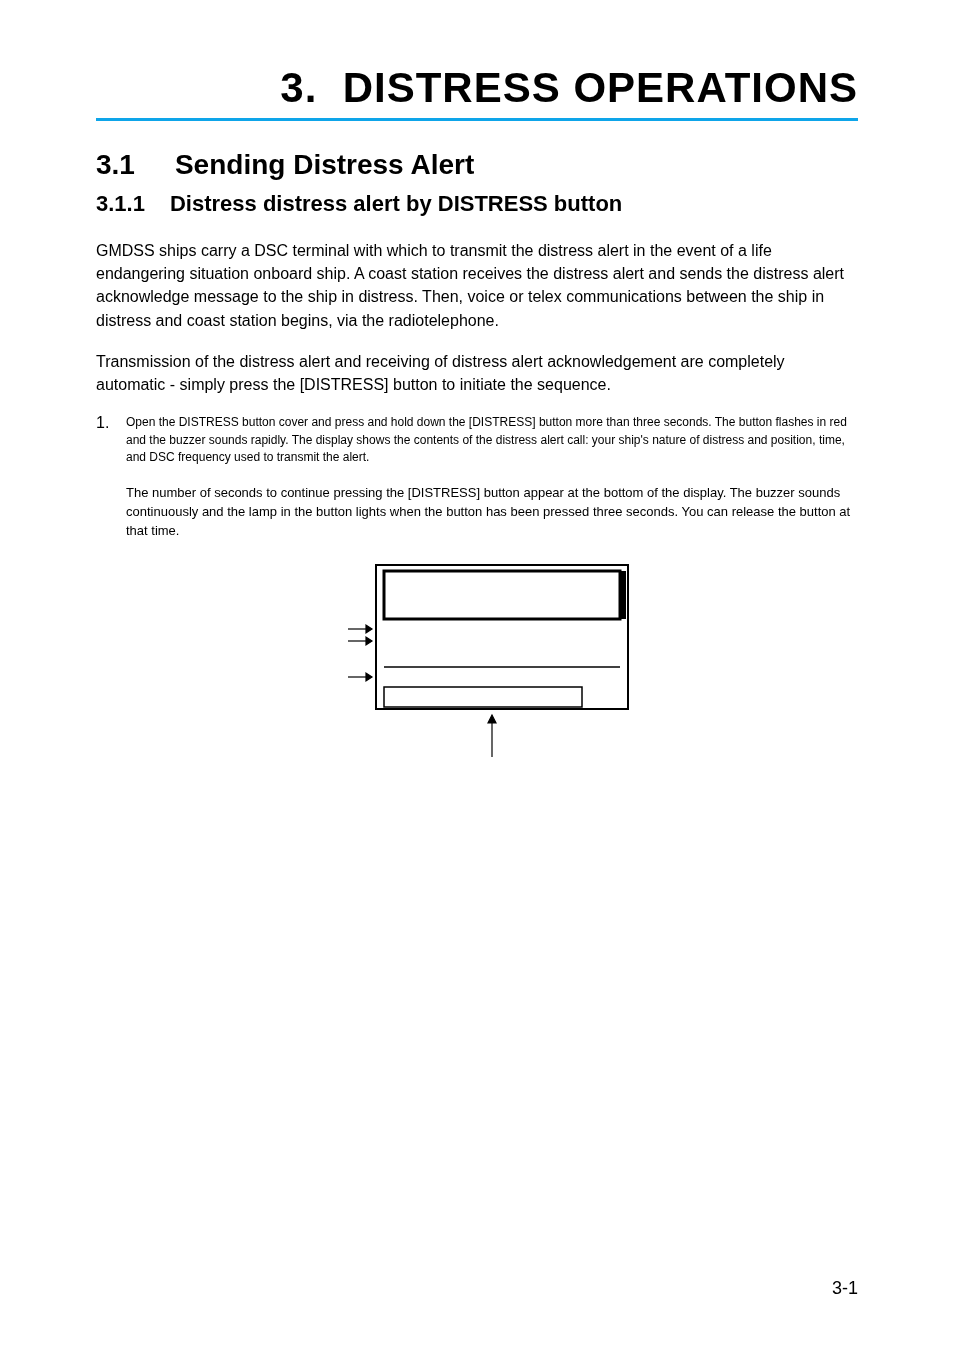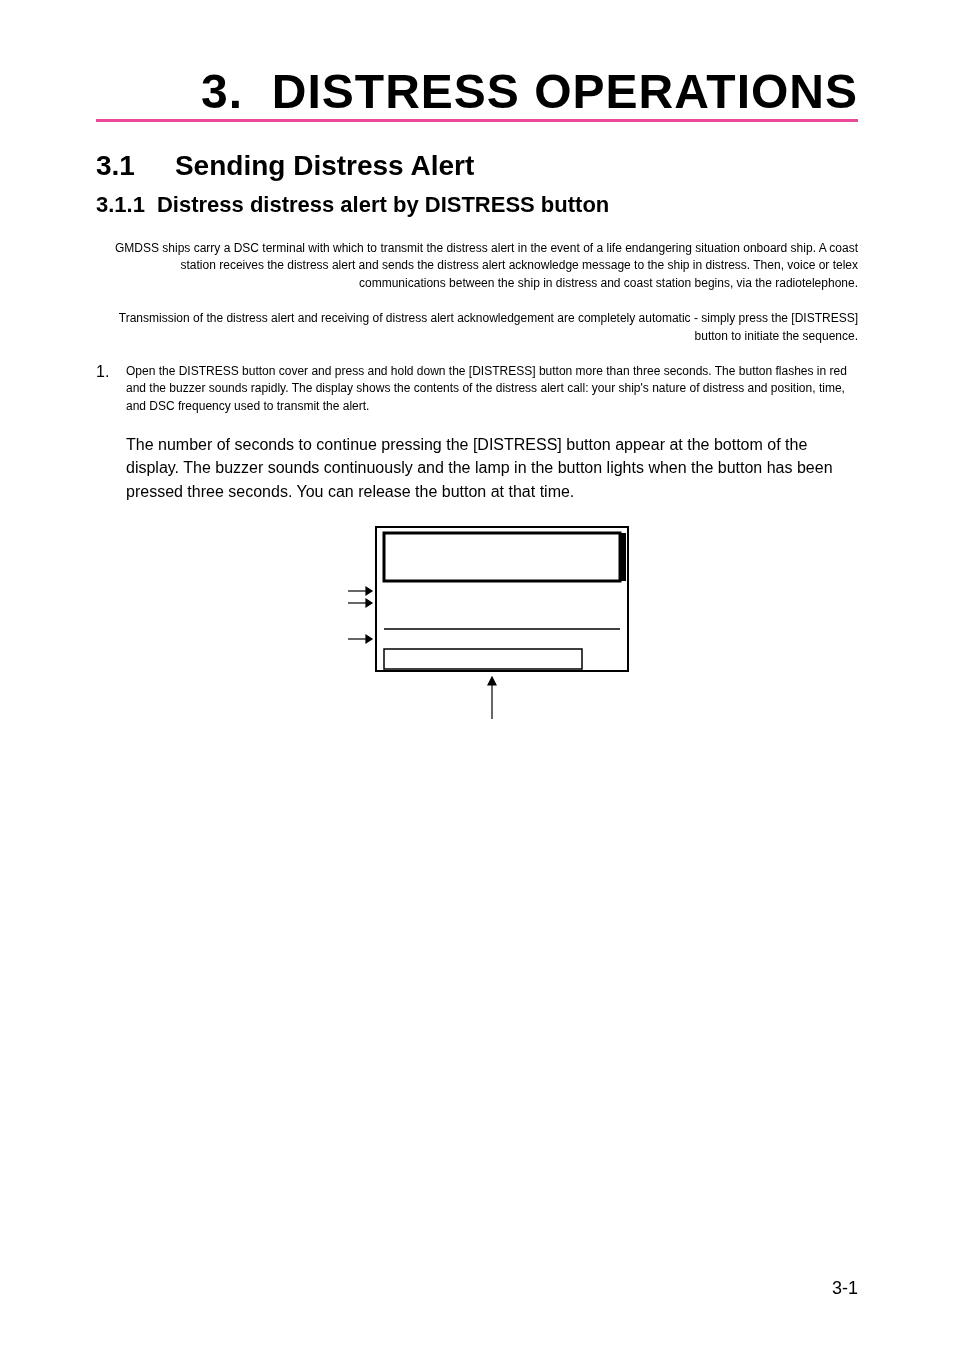--- a/index.html
+++ b/index.html
@@ -4,59 +4,58 @@
 <style>
   * { box-sizing: border-box; margin: 0; padding: 0; }
   html, body { width: 954px; height: 1351px; background: #fff; }
   body {
     font-family: Arial, Helvetica, sans-serif;
     color: #000;
     position: relative;
     padding: 64px 96px 0 96px;
   }
   .chapter-title {
-    font-size: 48px;
+    font-size: 42px;
     letter-spacing: 1px;
     text-align: right;
-    padding-bottom: 0;
-    border-bottom: 3px solid #ec4899;
+    padding-bottom: 6px;
+    border-bottom: 3px solid #0ea5e9;
     margin-bottom: 28px;
   }
   .section-title {
     font-size: 28px;
     margin-bottom: 10px;
   }
   .section-num { display: inline-block; margin-right: 40px; }
   .subsection-title {
     font-size: 22px;
     margin-bottom: 22px;
   }
-  .subsection-num { display: inline-block; margin-right: 12px; }
+  .subsection-num { display: inline-block; margin-right: 25px; }
   .para {
-    font-size: 12px;
+    font-size: 16px;
     line-height: 1.45;
     margin-bottom: 18px;
-    text-align: right;
   }
   .numbered {
     display: flex;
     margin-bottom: 18px;
   }
   .numbered .num {
     width: 30px;
     flex: 0 0 30px;
     font-size: 16px;
   }
   .numbered .txt {
     font-size: 12px;
     line-height: 1.45;
   }
   .indented {
     margin-left: 30px;
-    font-size: 16px;
+    font-size: 13px;
     line-height: 1.45;
     margin-bottom: 18px;
   }
   .figure-wrap {
     margin-left: 30px;
     display: flex;
     justify-content: center;
     margin-top: 4px;
   }
   .page-num {

